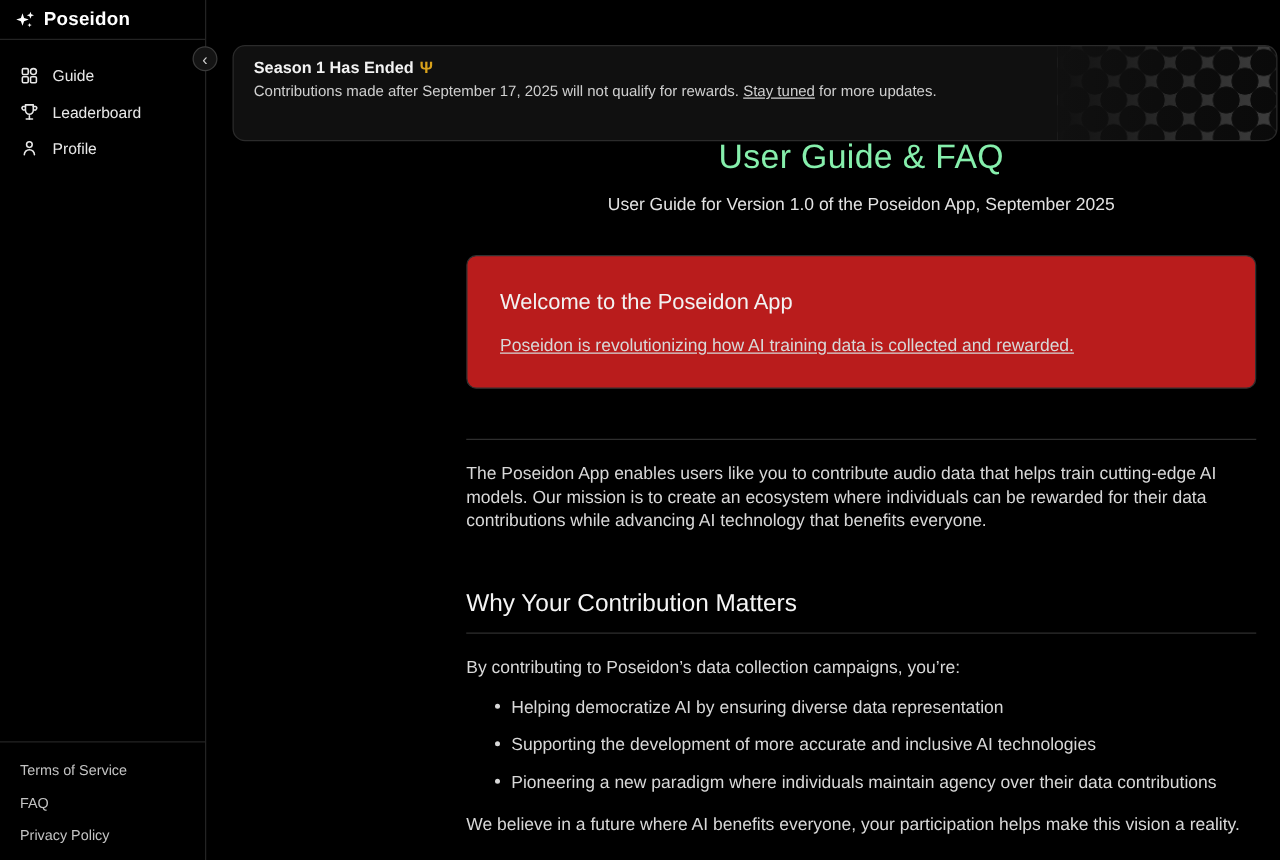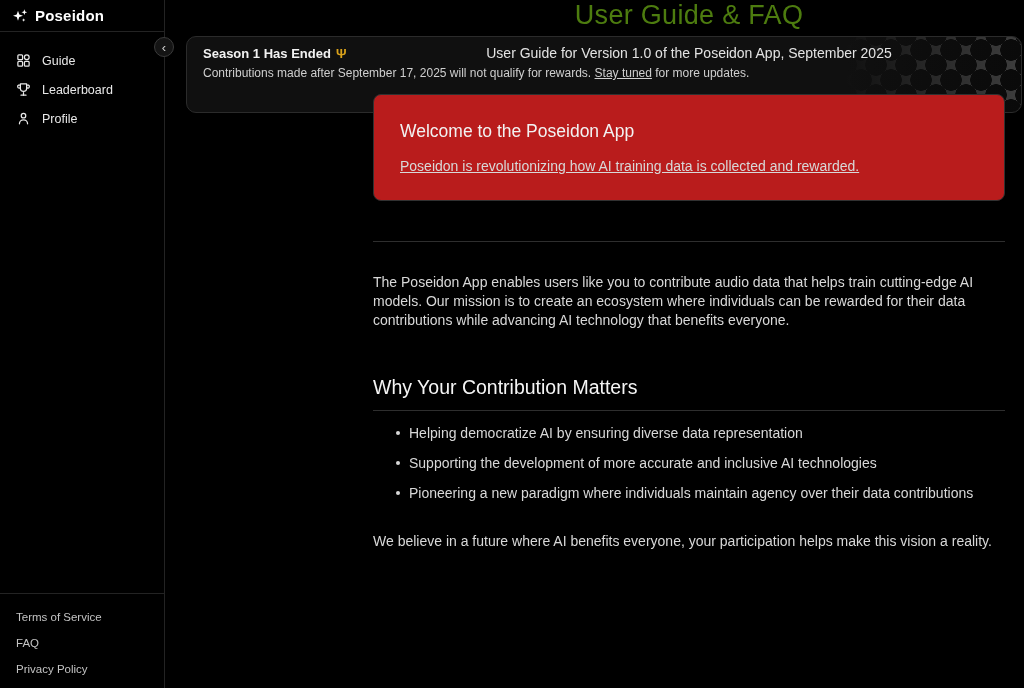--- a/index.html
+++ b/index.html
@@ -68,37 +68,37 @@
     background:linear-gradient(to right, #101010 0%, rgba(16,16,16,.45) 50%, rgba(16,16,16,0) 100%);
   }
   .banner-content { position:relative; z-index:2; padding:9px 16px 0; }
   .banner-title { font-size:13px; font-weight:700; color:#f2f2f2; }
   .trident { color:#d9a21b; font-weight:700; margin-left:5px; font-size:13px; }
   .banner-sub { margin-top:5px; font-size:12px; color:#cfcfcf; }
   .banner-sub a { color:#cfcfcf; text-decoration:underline; cursor:pointer; }
 
   .article { position:absolute; left:207px; top:0; width:632px; }
   .page-title {
-    text-align:center;
-    font-size:27px; font-weight:400; color:#4d7c0f; letter-spacing:.3px;
+    margin-top:110px; text-align:center;
+    font-size:27px; font-weight:400; color:#86efac; letter-spacing:.3px;
   }
   .page-subtitle { margin-top:14px; text-align:center; font-size:14px; color:#e3e3e3; }
 
   .welcome-card {
     margin-top:33px; background:#b91c1c; border:1px solid #313131;
     border-radius:8px; padding:26px;
   }
   .welcome-card h2 { font-size:17.5px; font-weight:500; color:#f2f2f2; }
   .welcome-card p { margin-top:16px; font-size:14px; color:#d8d8d8;text-decoration:underline; }
 
   .section { margin-top:40px; }
   .section + .section { margin-top:46px; }
   .section h2 { font-size:19.5px; font-weight:400; color:#f5f5f5; }
   .section .divider { border:none; border-top:1px solid #2e2e2e; margin-top:11px; }
-  .section p { margin-top:31px; font-size:14px; line-height:19px; color:#d8d8d8; }
+  .section p { margin-top:17px; font-size:14px; line-height:19px; color:#d8d8d8; }
   .bullets { list-style:none; margin-top:3px; }
   .bullets li {
     position:relative; padding-left:36px; margin-top:14px;
     font-size:14px; color:#d8d8d8;
   }
   .bullets li::before {
     content:''; position:absolute; left:23px; top:6px;
     width:4px; height:4px; border-radius:50%; background:#d8d8d8;
   }
   svg { display:block; }
@@ -188,20 +188,21 @@
     </div>
 
     <section class="section">
       <hr class="divider">
       <p>The Poseidon App enables users like you to contribute audio data that helps train cutting-edge AI models. Our mission is to create an ecosystem where individuals can be rewarded for their data contributions while advancing AI technology that benefits everyone.</p>
     </section>
 
     <section class="section">
       <h2>Why Your Contribution Matters</h2>
       <hr class="divider">
+      <p>By contributing to Poseidon’s data collection campaigns, you’re:</p>
       <ul class="bullets">
         <li>Helping democratize AI by ensuring diverse data representation</li>
         <li>Supporting the development of more accurate and inclusive AI technologies</li>
         <li>Pioneering a new paradigm where individuals maintain agency over their data contributions</li>
       </ul>
       <p>We believe in a future where AI benefits everyone, your participation helps make this vision a reality.</p>
     </section>
   </article>
 
 </main>

